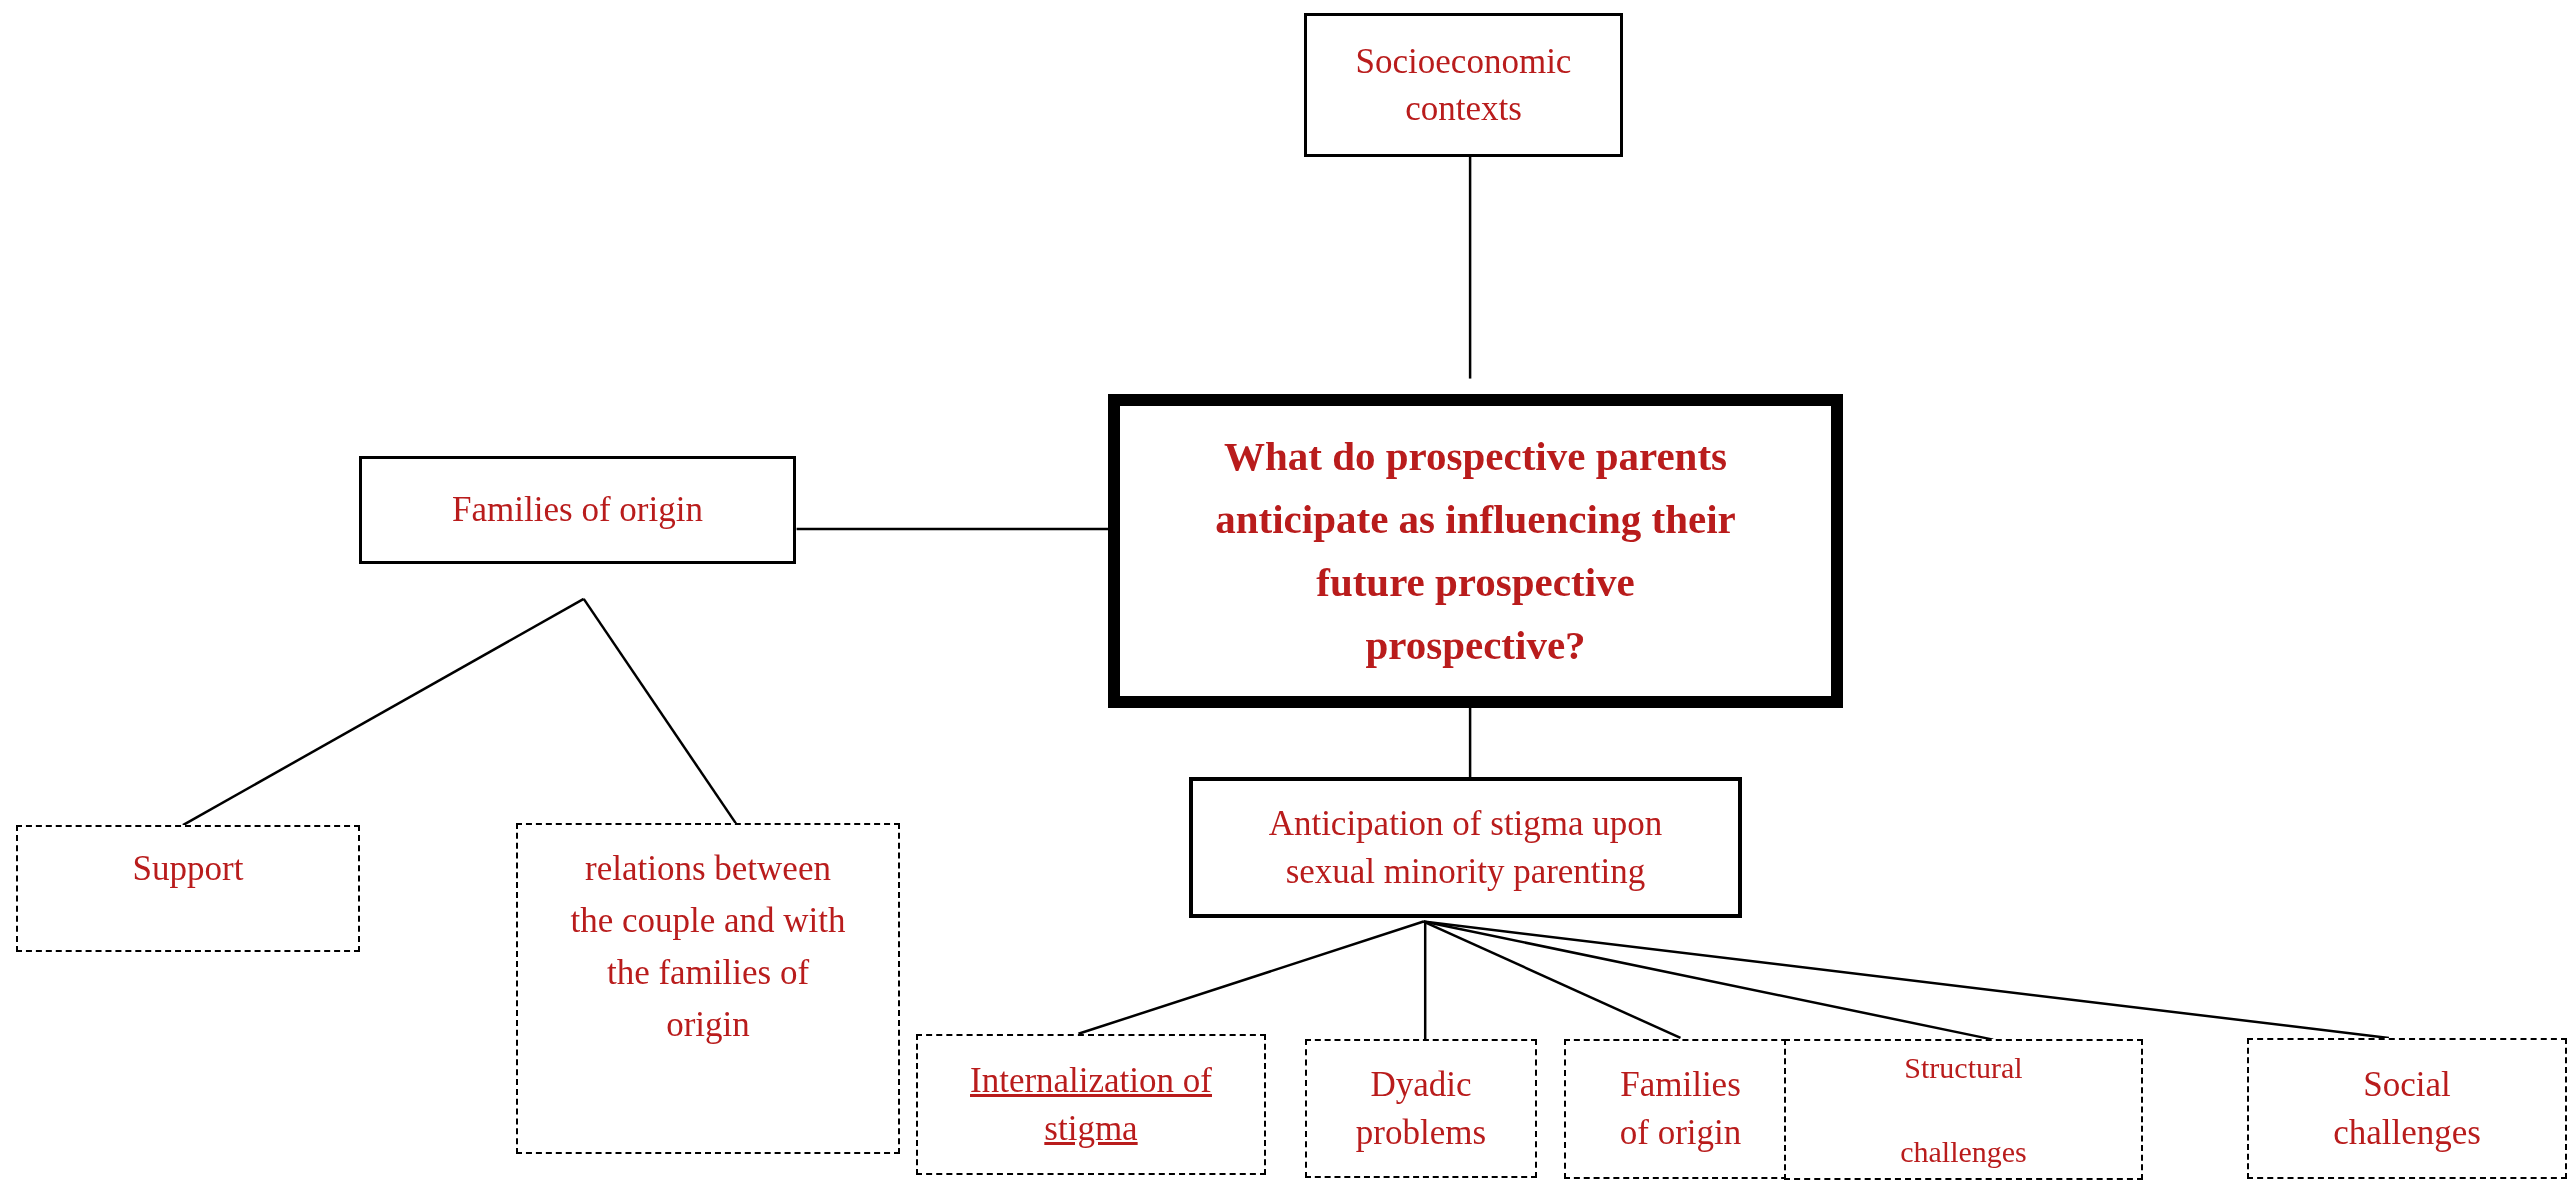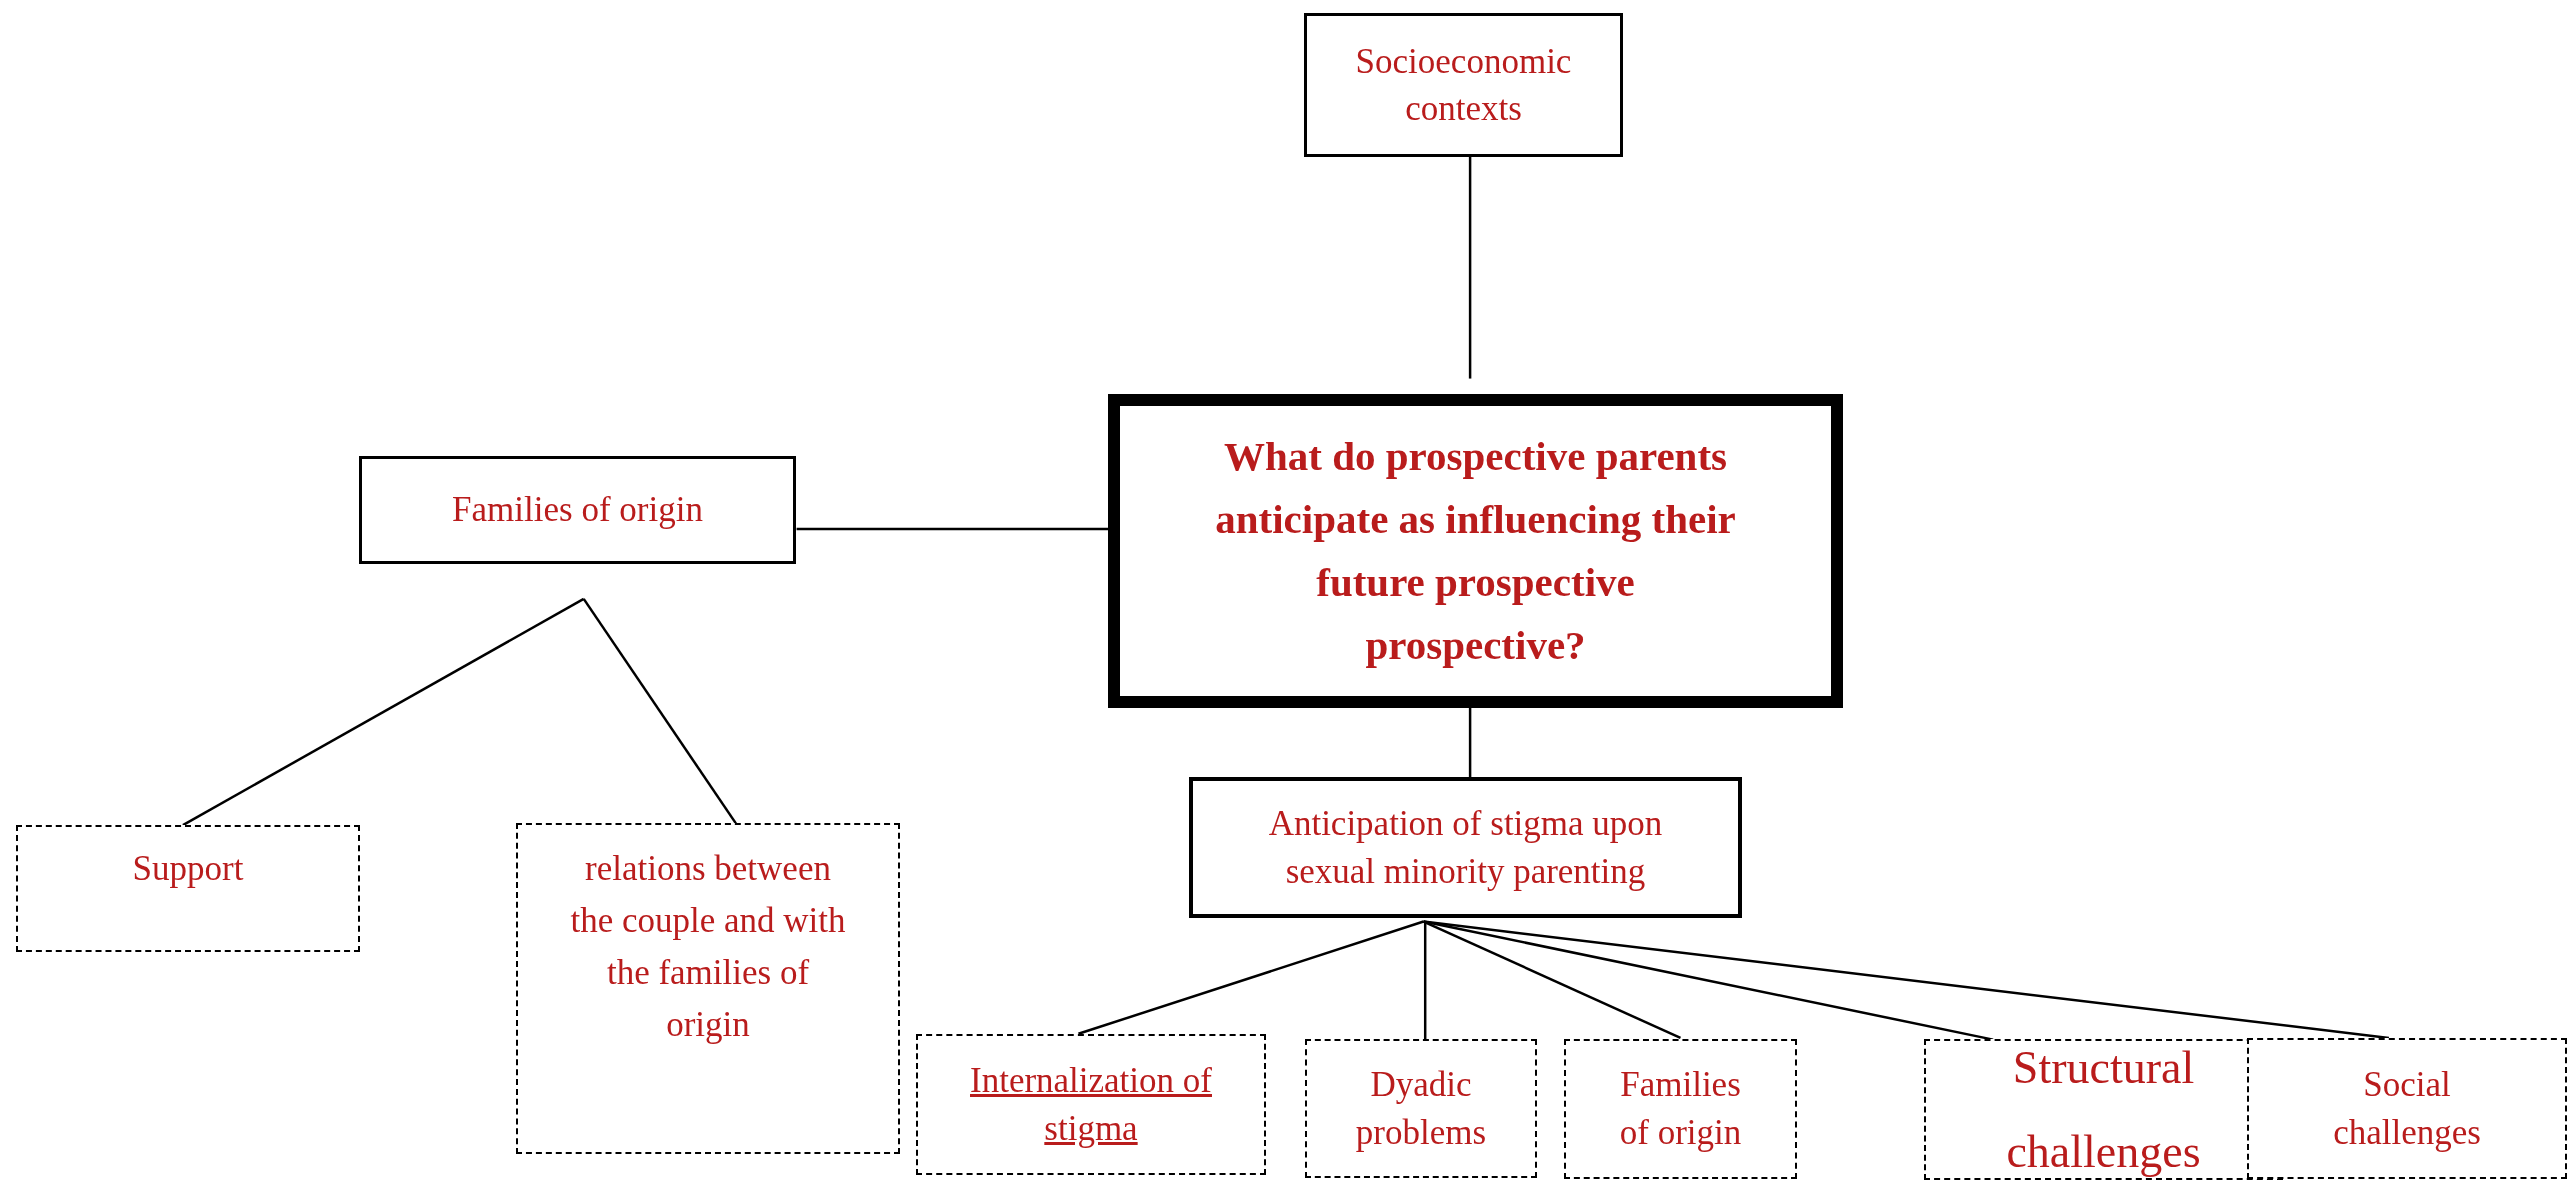--- a/index.html
+++ b/index.html
@@ -36,21 +36,21 @@
                    font-weight: bold; font-size: 41px; line-height: 63px; margin-top: 16px; }
   #n-families    { left: 359px;  top: 456px;  width: 437px; height: 108px; font-size: 35px; line-height: 42px; }
   #n-support     { left: 16px;   top: 825px;  width: 344px; height: 127px; font-size: 35px; line-height: 47px;
                    justify-content: flex-start; padding-top: 18.3px; }
   #n-readjust    { left: 516px;  top: 823px;  width: 384px; height: 331px; font-size: 35px; line-height: 52px;
                    justify-content: flex-start; padding-top: 18.3px; }
   #n-anticipation{ left: 1189px; top: 777px;  width: 553px; height: 141px; border-width: 4.2px; font-size: 35px; line-height: 48px; }
   #n-internal    { left: 916px; top: 1034px; width: 350px; height: 141px; font-size: 35px; line-height: 48px; text-decoration: underline; }
   #n-dyadic      { left: 1305px; top: 1039px; width: 232px; height: 139px; font-size: 35px; line-height: 48px; }
   #n-familiesb   { left: 1564px; top: 1039px; width: 233px; height: 140px; font-size: 35px; line-height: 48px; }
-  #n-structural  { left: 1924px; top: 1039px; width: 359px; height: 141px; font-size: 46px; line-height: 48px; gap: 36px; }
+  #n-structural  { left: 1784px; top: 1039px; width: 359px; height: 141px; font-size: 30px; line-height: 48px; gap: 36px; }
   #n-social      { left: 2247px; top: 1038px; width: 320px; height: 141px; font-size: 35px; line-height: 48px; }
 </style>
 </head>
 <body>
 
 <div id="canvas">
 
   <svg id="edges" viewBox="0 0 3098 1439" xmlns="http://www.w3.org/2000/svg" stroke="#000000" stroke-width="3">
     <line x1="1768" y1="188" x2="1768" y2="455"></line>
     <line x1="958" y1="636" x2="1333" y2="636"></line>

